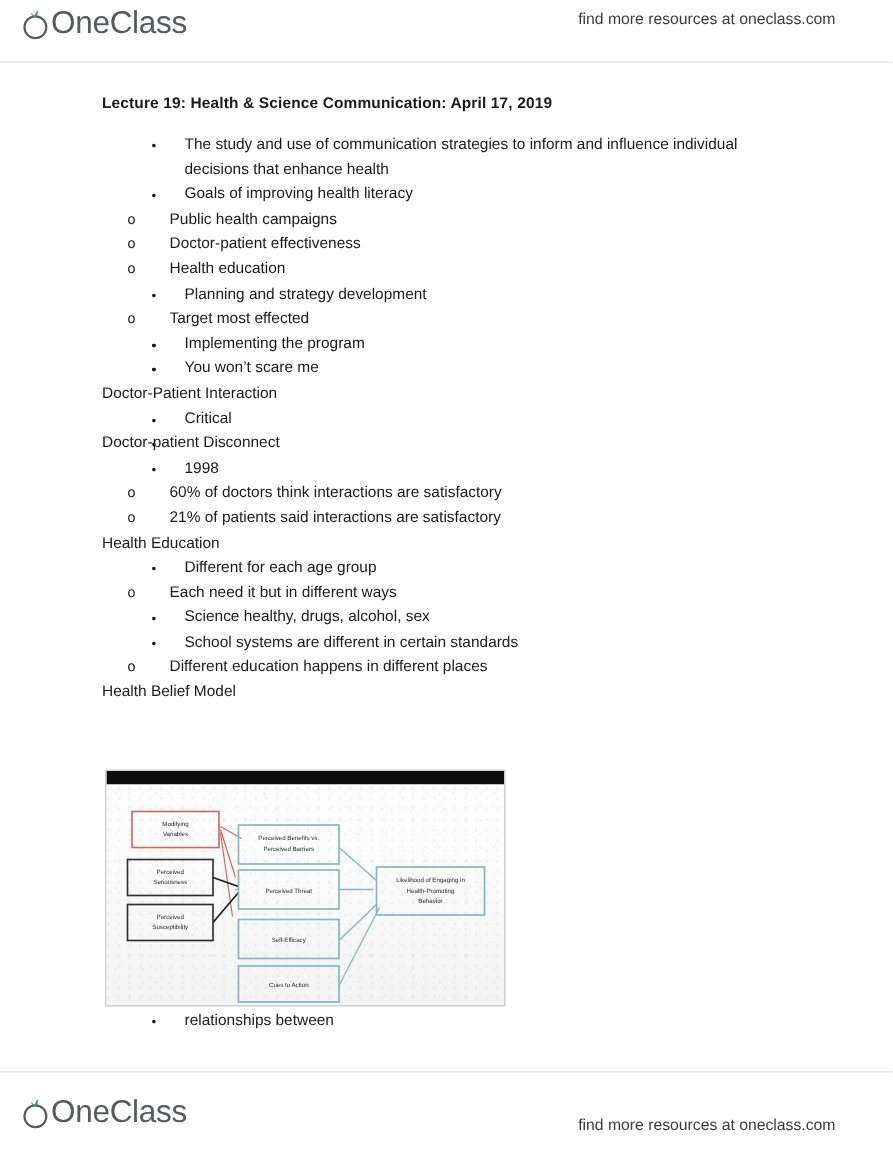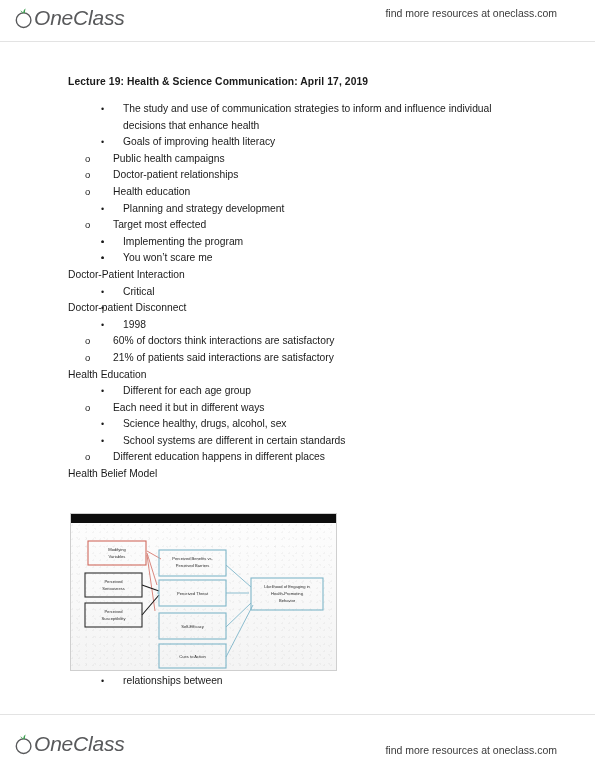--- a/index.html
+++ b/index.html
@@ -22,23 +22,22 @@
     position: absolute;
     top: 0; left: 0;
     width: 595px;
     height: 38px;
   }
   .brand {
     position: absolute;
     left: 14px;
     top: 3px;
     display: flex;
-    align-items: flex-end;
+    align-items: flex-start;
     height: 28px;
-    font-style: italic;
   }
   .brand-logo {
     position: relative;
     width: 20px;
     height: 26px;
   }
   .brand-text {
     font-size: 21px;
     letter-spacing: -0.2px;
     color: #58595b;
@@ -78,21 +77,21 @@
     height: 55px;
   }
   .page-footer .brand {
     top: 14px;
   }
 
   
   .content {
     position: absolute;
     left: 68px;
-    top: 76px;
+    top: 64px;
     width: 460px;
   }
   .doc-title {
     font-size: 10.3px;
     font-weight: bold;
     margin: 0 0 14px 0;
     letter-spacing: 0.1px;
   }
   .section-head {
     font-size: 10.3px;
@@ -221,21 +220,21 @@
       <span class="marker">•</span>
       <span class="li-text">Goals of improving health literacy</span>
     </li>
     <ul class="lvl2">
       <li>
         <span class="marker">o</span>
         <span class="li-text">Public health campaigns</span>
       </li>
       <li>
         <span class="marker">o</span>
-        <span class="li-text">Doctor-patient relationships</span>
+        <span class="li-text">Doctor-patient effectiveness</span>
       </li>
       <li>
         <span class="marker">o</span>
         <span class="li-text">Health education</span>
       </li>
     </ul>
   </ul>
 
   <ul class="lvl1">
     <li>

